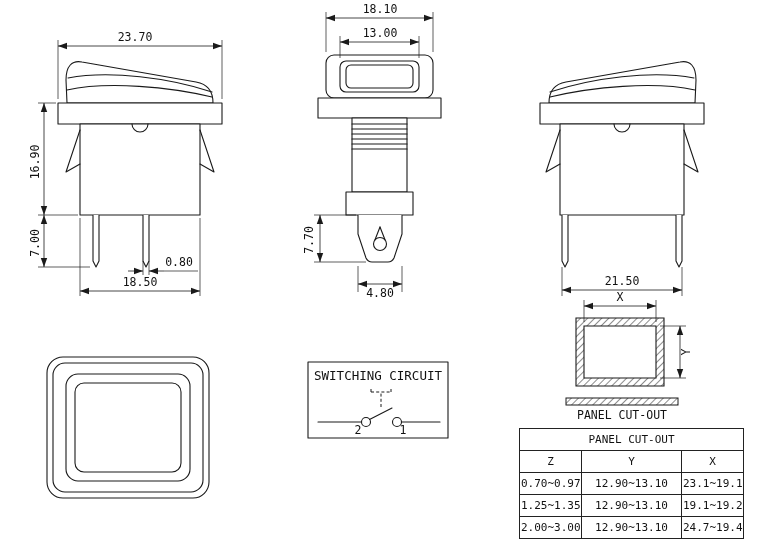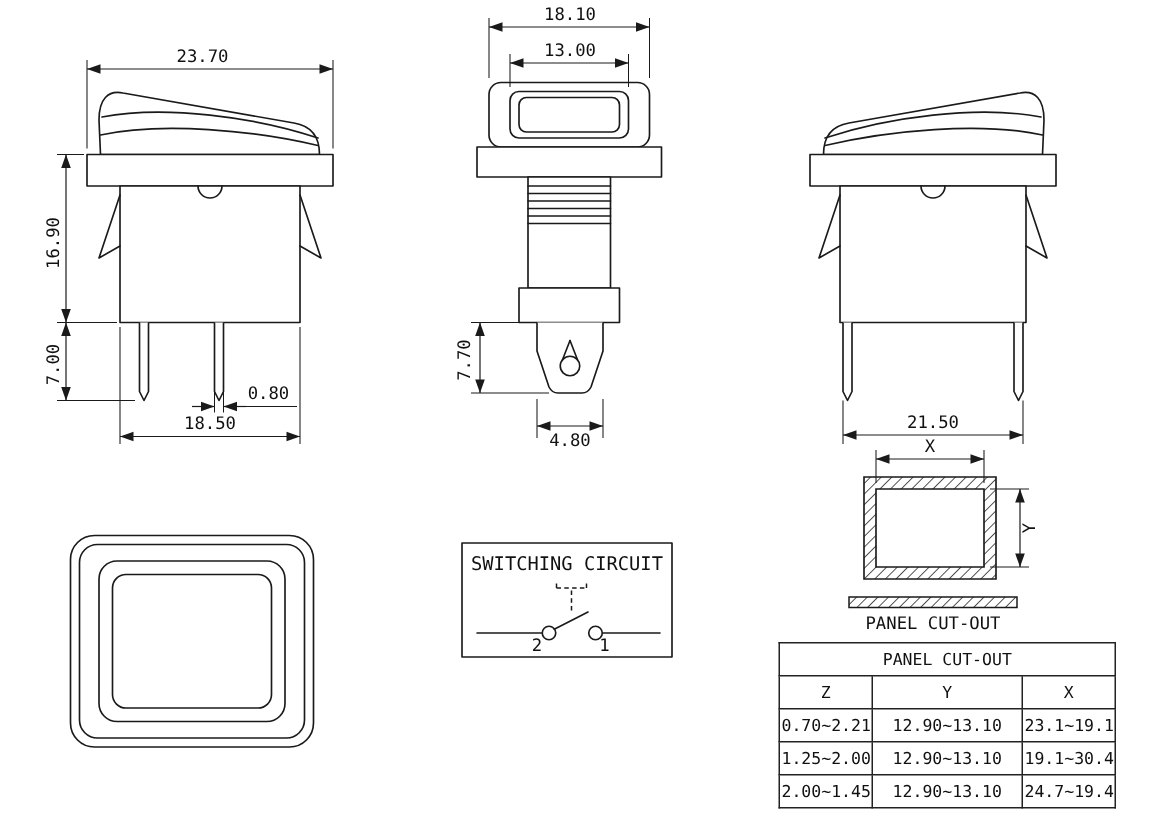--- a/index.html
+++ b/index.html
@@ -199,30 +199,30 @@
   <tbody>
         <tr>
     <td colspan="3">PANEL CUT-OUT</td>
   </tr>
   <tr>
     <td>Z</td>
     <td>Y</td>
     <td>X</td>
   </tr>
   <tr>
-    <td>0.70~2.21</td>
+    <td>0.70~0.97</td>
     <td>12.90~13.10</td>
     <td>23.1~19.1</td>
   </tr>
   <tr>
-    <td>1.25~2.00</td>
+    <td>1.25~1.35</td>
     <td>12.90~13.10</td>
-    <td>19.1~30.4</td>
-  </tr>
-  <tr>
-    <td>2.00~1.45</td>
+    <td>19.1~19.2</td>
+  </tr>
+  <tr>
+    <td>2.00~3.00</td>
     <td>12.90~13.10</td>
     <td>24.7~19.4</td>
   </tr>
 </tbody>
     </table>
 
 </div>
 
 </body></html>

